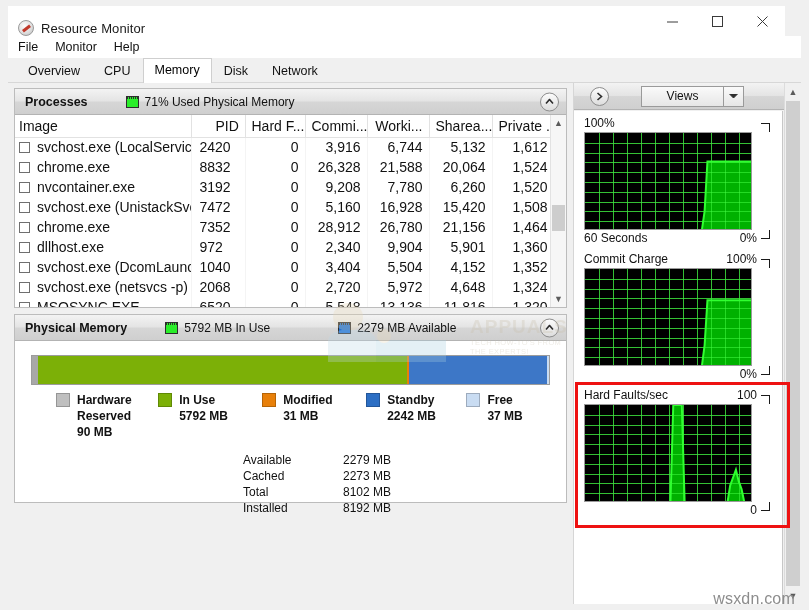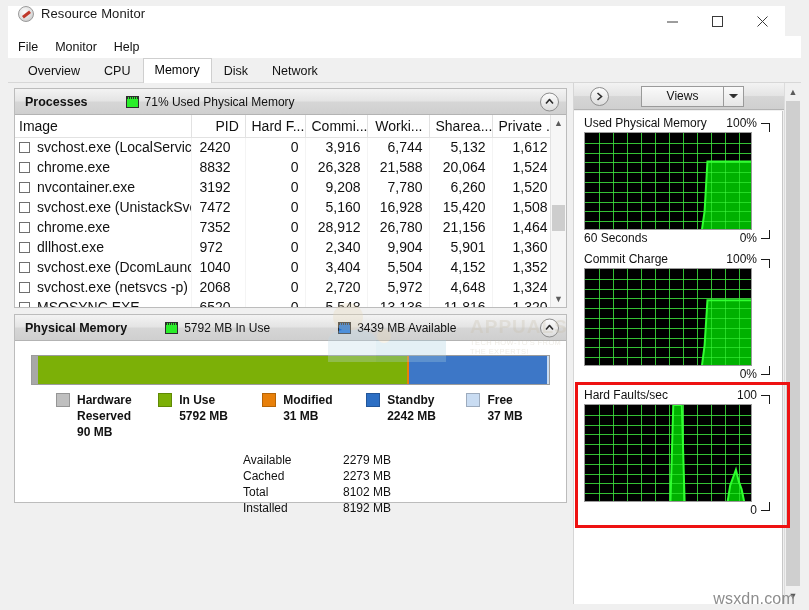--- a/index.html
+++ b/index.html
@@ -12,21 +12,21 @@
   #app {
     position: relative;
     width: 809px; height: 610px;
     background: #f0f0f0;
   }
 
   
   .titlebar {
     position: absolute; left: 8px; top: 6px; right: 24px; height: 30px;
     background: #ffffff;
-    display: flex; align-items: flex-start;
+    display: flex; align-items: flex-end;
   }
   .app-icon {
     width: 16px; height: 16px; margin-left: 10px; margin-right: 7px;
     border-radius: 50%;
     background: radial-gradient(circle at 40% 35%, #fdfdfd 0%, #dcdcdc 60%, #b6b6b6 100%);
     border: 1px solid #9a9a9a;
     position: relative; flex: 0 0 auto;
   }
   .app-icon::after {
     content: ""; position: absolute; left: 3px; top: 6px;
@@ -474,21 +474,21 @@
 
       <div class="panel">
         <div class="panel-head">
           <div class="panel-title">Physical Memory</div>
           <div class="hdr-badge">
             <div class="hdr-swatch green"></div>
             <div class="hdr-badge-label">5792 MB In Use</div>
           </div>
           <div class="hdr-badge" style="margin-left:68px">
             <div class="hdr-swatch blue"></div>
-            <div class="hdr-badge-label">3439 MB Available</div>
+            <div class="hdr-badge-label">2279 MB Available</div>
           </div>
           <div class="chev-btn">
             <svg width="9" height="6" viewBox="0 0 9 6">
                 <path d="M1 5 L4.5 1 L8 5" fill="none" stroke="#2c2c2c" stroke-width="1.6"></path>
               </svg>
           </div>
         </div>
 
         <div class="mem-body">
           <div class="membar">
@@ -562,21 +562,20 @@
             <svg width="9" height="6" viewBox="0 0 9 6">
                 <path d="M0.5 1 L4.5 5 L8.5 1" fill="#2c2c2c" stroke="#2c2c2c" stroke-width="1"></path>
               </svg>
           </div>
         </div>
       </div>
 
       <div class="rp-body">
           <div class="gr">
             <div class="gr-top">
-              <span>Used Physical Memory</span>
               <span>100%</span>
               <div class="bracket t" style="top: 8px; height: 9px;"></div>
             </div>
             <div class="gr-canvas" style="width: 168px; height: 98px;">
               <svg width="168" height="98" viewBox="0 0 168 98" style="display: block;">
                 <line x1="14.5" y1="0" x2="14.5" y2="98" stroke="#1f8c1f" stroke-width="1"></line>
                 <line x1="28.5" y1="0" x2="28.5" y2="98" stroke="#1f8c1f" stroke-width="1"></line>
                 <line x1="42.5" y1="0" x2="42.5" y2="98" stroke="#1f8c1f" stroke-width="1"></line>
                 <line x1="56.5" y1="0" x2="56.5" y2="98" stroke="#1f8c1f" stroke-width="1"></line>
                 <line x1="70.5" y1="0" x2="70.5" y2="98" stroke="#1f8c1f" stroke-width="1"></line>

